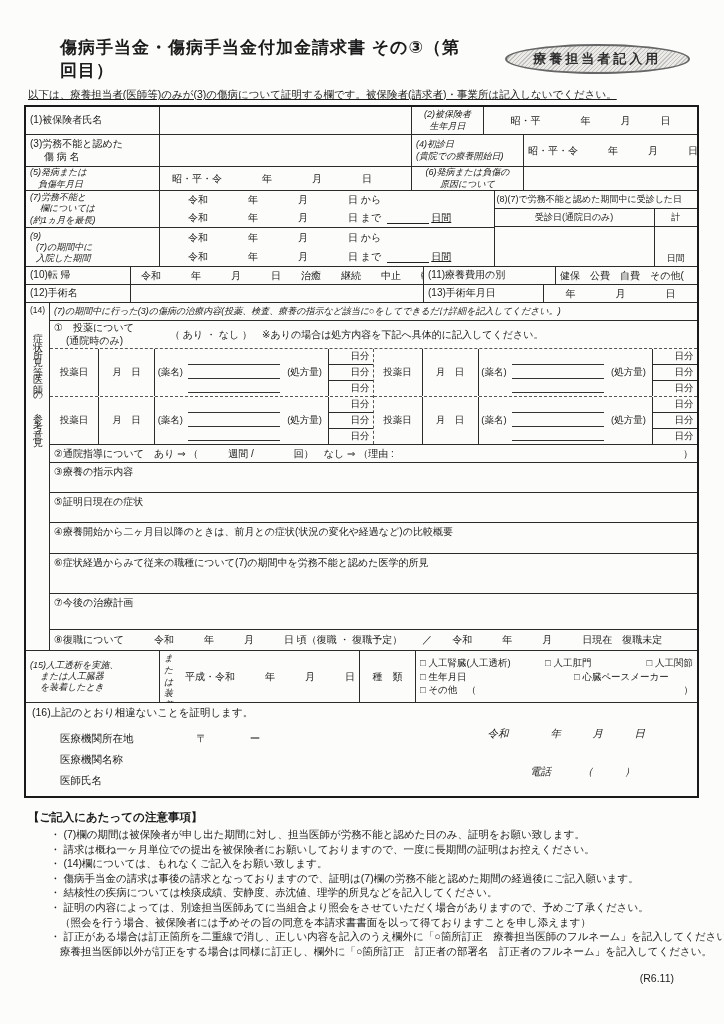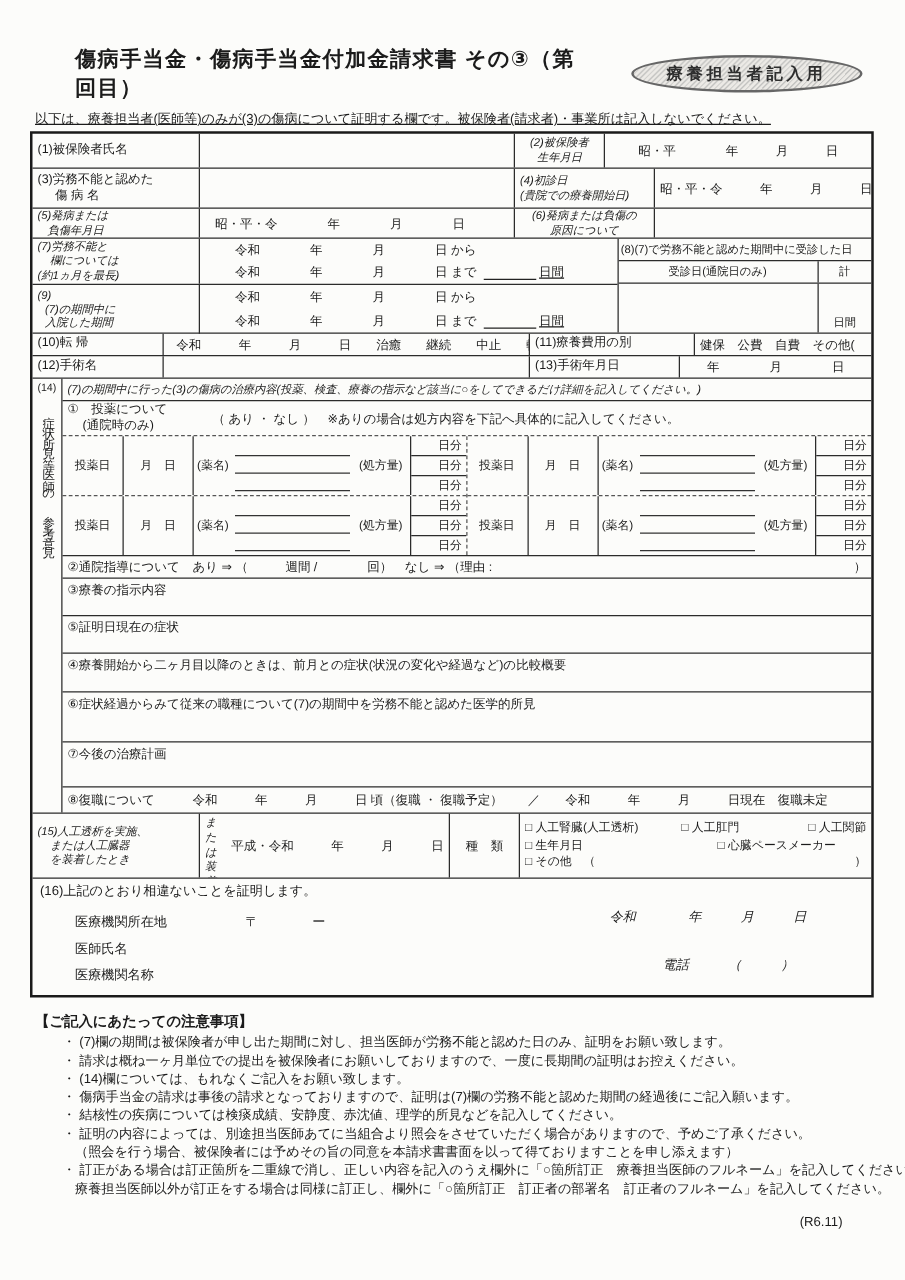--- a/index.html
+++ b/index.html
@@ -357,24 +357,24 @@
       <div class="s16">
         <div>(16)上記のとおり相違ないことを証明します。</div>
         <span class="z nowrap" style="top:24px; right:52px">令和　　　　年　　　月　　　日</span>
         <div class="lines16">
           <div>
             <span>医療機関所在地</span>
             <span style="margin-left:60px">〒</span>
             <span style="margin-left:40px">ー</span>
           </div>
           <div>
+            <span>医療機関名称</span>
+          </div>
+          <div>
             <span>医師氏名</span>
-          </div>
-          <div>
-            <span>医療機関名称</span>
           </div>
         </div>
         <span class="z nowrap" style="top:62px; right:62px">電話　　　（　　　）</span>
       </div>
     </div>
 
     <div class="notes">
       <div class="notes-title">【ご記入にあたっての注意事項】</div>
       <div class="note-line">・ (7)欄の期間は被保険者が申し出た期間に対し、担当医師が労務不能と認めた日のみ、証明をお願い致します。</div>
       <div class="note-line">・ 請求は概ね一ヶ月単位での提出を被保険者にお願いしておりますので、一度に長期間の証明はお控えください。</div>

